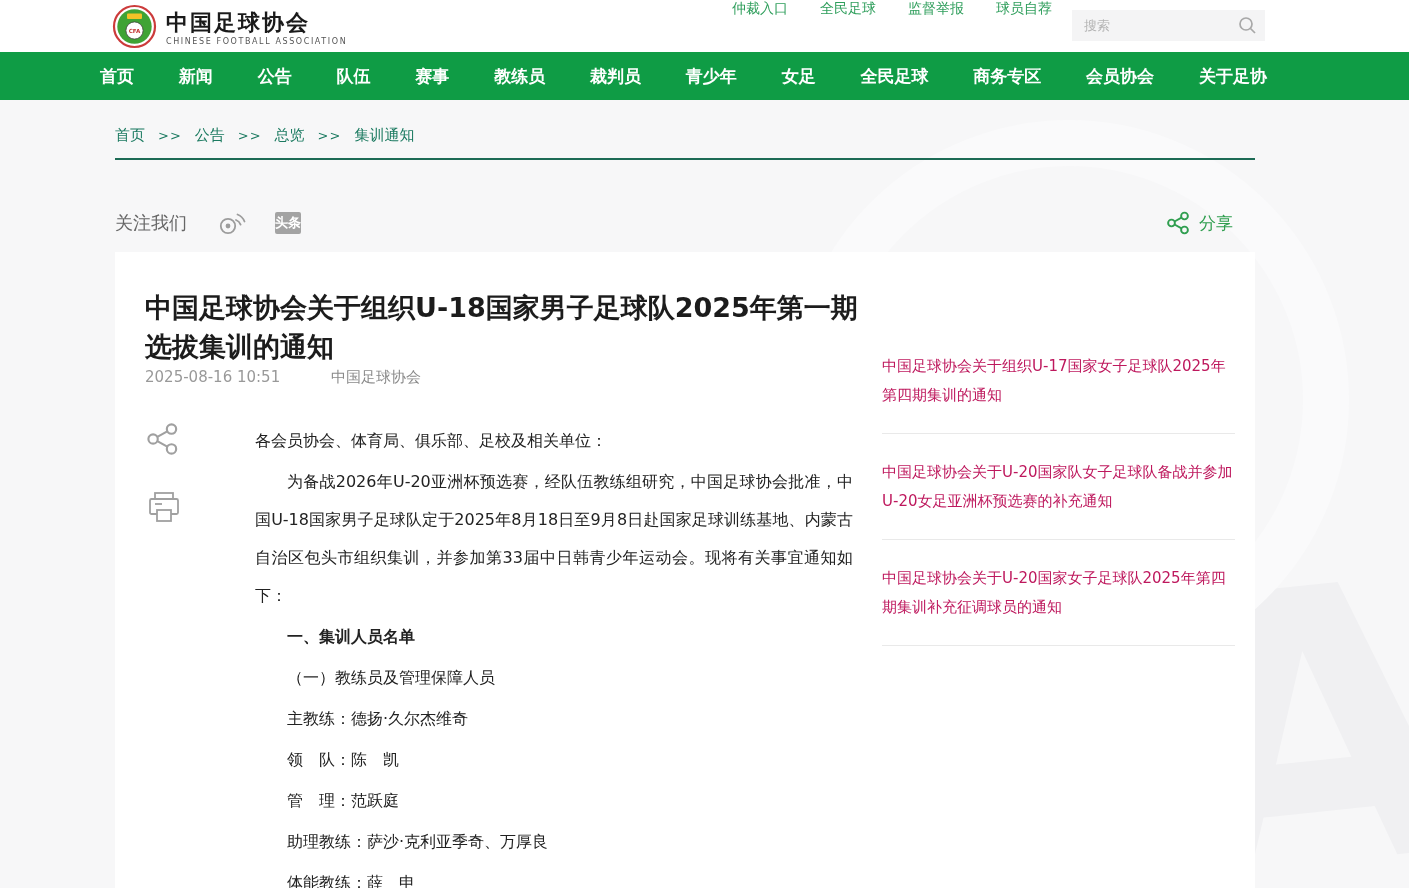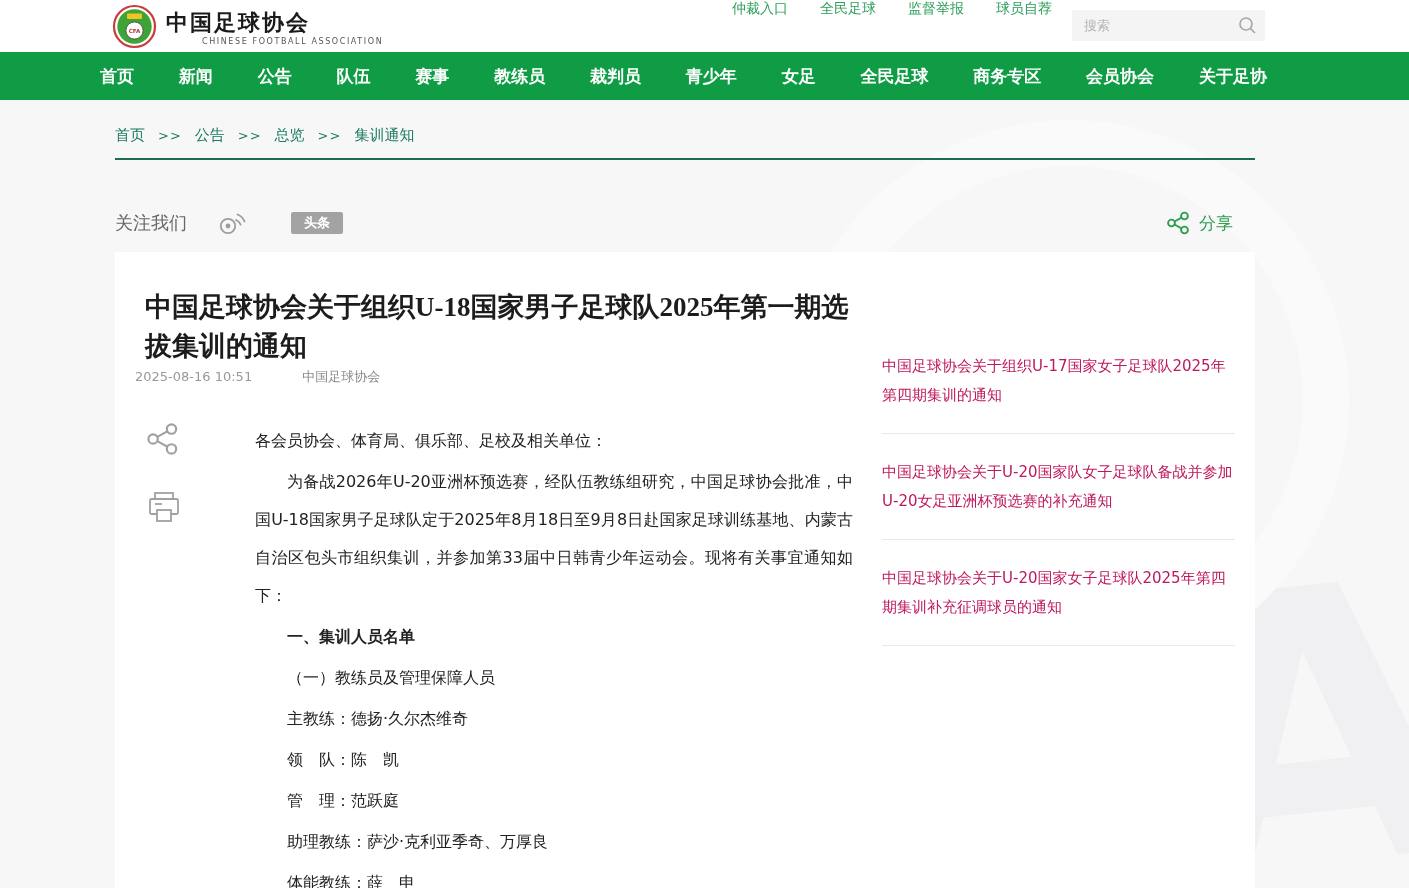--- a/index.html
+++ b/index.html
@@ -24,21 +24,21 @@
   .watermark-curve {
     position:absolute; right:60px; top:120px; z-index:0;
     width:560px; height:560px; border-radius:50%;
     border:46px solid #fafafb; pointer-events:none;
   }
 
   
   .topbar { position:relative; height:52px; background:#ffffff; z-index:3; }
   .logo { position:absolute; left:112px; top:4px; display:flex; align-items:center; gap:9px; cursor:pointer; }
   .logo-text .cn { font-size:22px; font-weight:bold; color:#1a1a1a; letter-spacing:2px; line-height:24px; }
-  .logo-text .en { font-size:8px; color:#555; letter-spacing:1.6px; margin-top:2px;margin-left:36px; }
+  .logo-text .en { font-size:8px; color:#555; letter-spacing:1.6px; margin-top:2px; }
   .toplinks { position:absolute; left:732px; top:0; height:36px; display:flex; align-items:flex-start; gap:32px; }
   .toplinks a { color:#2e9e5b; font-size:14px; }
   .search-box { position:absolute; left:1072px; top:10px; width:193px; height:31px; background:#f4f4f5; }
   .search-box input {
     width:100%; height:100%; border:none; outline:none; background:transparent;
     padding:0 34px 0 12px; font-size:13px; color:#333;
     font-family:"DejaVu Sans","Liberation Sans",sans-serif;
   }
   .search-box input::placeholder { color:#b3b3b3; }
   .search-box .mag { position:absolute; right:8px; top:6px; cursor:pointer; }
@@ -60,30 +60,30 @@
   }
   .breadcrumb a { color:#1b7a60; }
   .breadcrumb .sep { color:#1b7a60; font-size:13px; letter-spacing:1px; }
   .breadcrumb .sep:last-child { display:none; }
 
   
   .followbar { position:absolute; left:115px; top:206px; width:1140px; height:34px; z-index:2; display:flex; align-items:center; }
   .follow-label { font-size:18px; color:#666; }
   .weibo-btn { margin-left:30px; cursor:pointer; display:flex; align-items:center; }
   .toutiao-badge {
-    margin-left:44px; background:#a3a3a3; color:#fff; font-size:13px; font-weight:bold;
-    padding:2px 13px; border-radius:2px; cursor:pointer;
+    margin-left:28px; background:#a3a3a3; color:#fff; font-size:13px; font-weight:bold;
+    padding:2px 0; border-radius:2px; cursor:pointer;
   }
   .share-btn { margin-left:auto; margin-right:22px; display:flex; align-items:flex-end; gap:8px; cursor:pointer; }
   .share-btn span { color:#2f9e4f; font-size:17px; }
 
   
   .card { position:absolute; left:115px; top:252px; width:1140px; height:636px; background:#ffffff; z-index:1; }
-  .article-title { margin:0; position:absolute; left:30px; top:36px; width:715px; font-size:27px; line-height:39px; font-weight:bold; color:#1c1c1c;font-family:Liberation Serif, serif; }
-  .meta { position:absolute; left:20px; top:116px; font-size:13px; color:#999; }
+  .article-title { margin:0; position:absolute; left:30px; top:36px; width:715px; font-size:27px; line-height:39px; font-weight:bold; color:#1c1c1c; }
+  .meta { position:absolute; left:30px; top:116px; font-size:15px; color:#999; }
   .meta .src { margin-left:46px; color:#8a8a8a; }
 
   .icon-col { position:absolute; left:30px; top:170px; display:flex; flex-direction:column; gap:30px; }
   .icon-col .tool { cursor:pointer; }
 
   .article-body { position:absolute; left:140px; top:170px; width:598px; font-size:16px; line-height:38px; color:#222; text-align:justify; }
   .para { margin:0 0 3px 0; }
   .para.indent { text-indent:2em; }
   .para.bold { font-weight:bold; }
 

